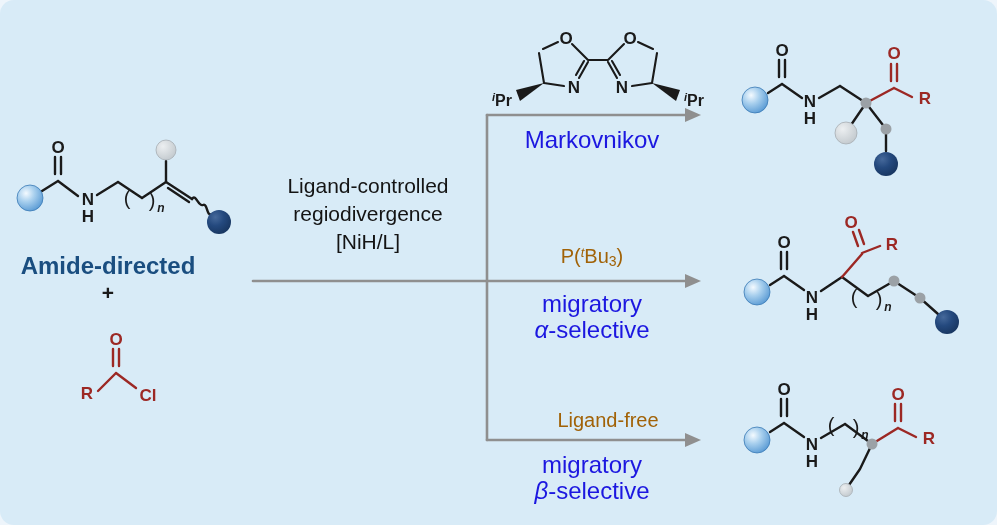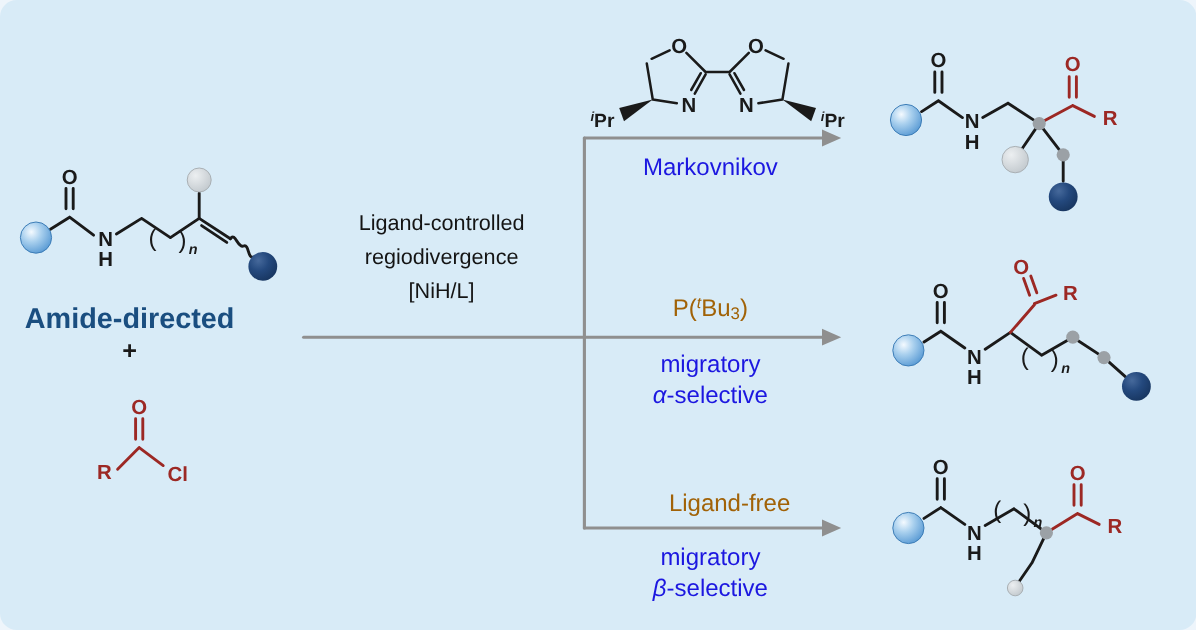--- a/index.html
+++ b/index.html
@@ -18,23 +18,23 @@
   .paren{font-family:"Liberation Sans",sans-serif;font-size:20px;font-weight:400;fill:#1a1a1a;text-anchor:middle;}
   .nsub{font-family:"Liberation Sans",sans-serif;font-size:12px;font-weight:700;font-style:italic;fill:#1a1a1a;text-anchor:middle;}
   .ipr{font-family:"Liberation Sans",sans-serif;font-size:16px;font-weight:700;fill:#1a1a1a;}
   .sup-i{font-size:11px;font-style:italic;font-weight:700;}
   .arrow{stroke:#8f8f8f;stroke-width:2.6;fill:none;stroke-linecap:round;}
   .arrowhead{fill:#8f8f8f;stroke:none;}
   
   .txt{position:absolute;text-align:center;}
   .amide{left:6px;top:252px;width:204px;font-size:24px;font-weight:700;color:#1a4e80;}
   .plus{left:6px;top:281px;width:204px;font-size:21px;font-weight:600;color:#1a1a1a;}
-  .centerblock{left:250px;top:172px;width:236px;font-size:18px;color:#141414;line-height:28px;}
+  .centerblock{left:250px;top:172px;width:236px;font-size:21px;color:#141414;line-height:28px;}
   .cat{font-weight:400;}
-  .bluetext{color:#1c17e0;font-size:20px;line-height:26px;}
+  .bluetext{color:#1c17e0;font-size:24px;line-height:26px;}
   .markov{left:489px;top:127px;width:206px;}
   .condtxt{font-size:20px;font-weight:400;color:#a16207;}
   .ptbu{left:489px;top:245px;width:206px;}
   .alphatext{left:489px;top:291px;width:206px;}
   .lf{left:505px;top:409px;width:206px;}
   .betatext{left:489px;top:452px;width:206px;}
   .greek{font-style:italic;}
   .sup{font-size:13px;font-style:italic;vertical-align:6px;}
   .subsc{font-size:14px;vertical-align:-3px;}
 </style>

